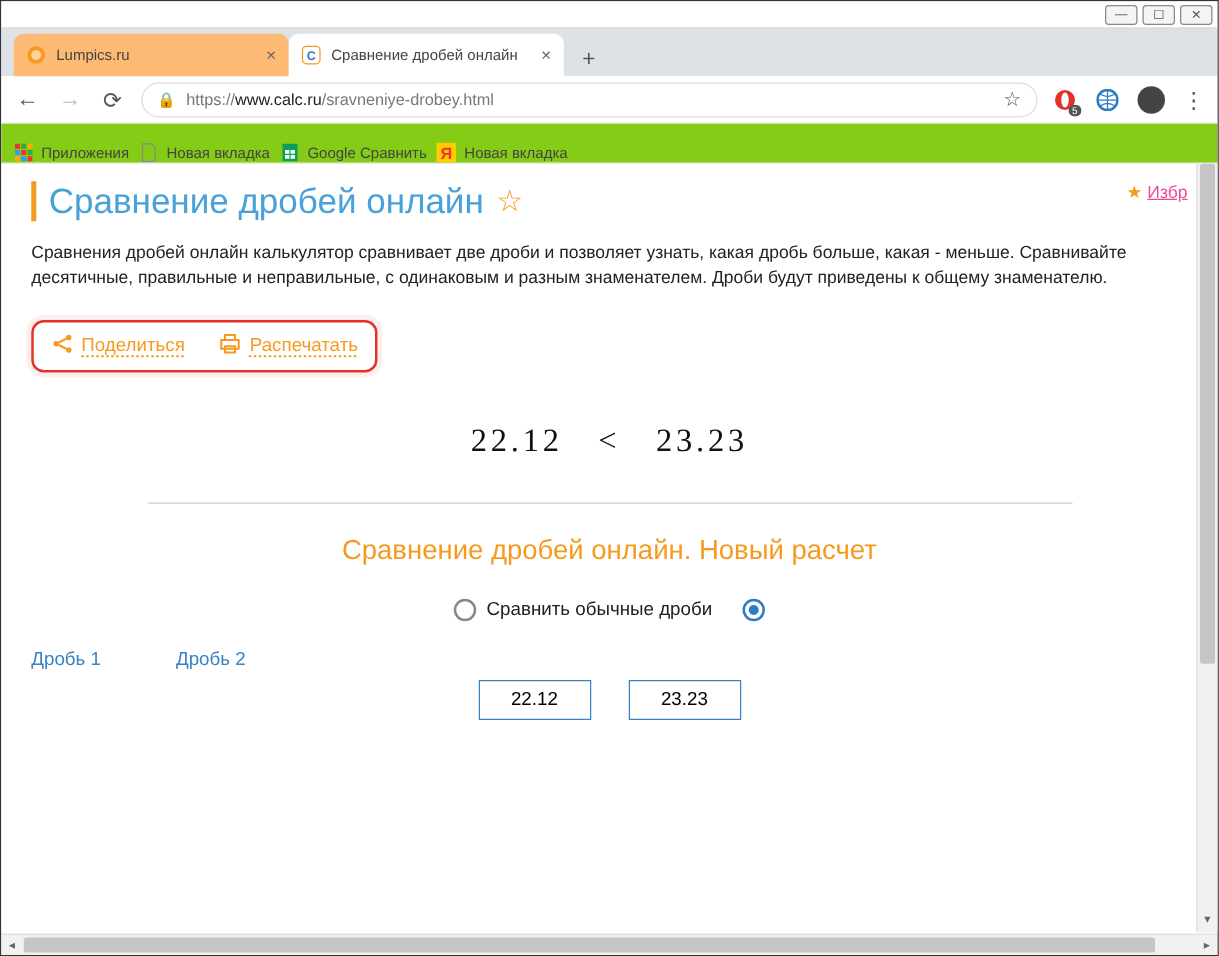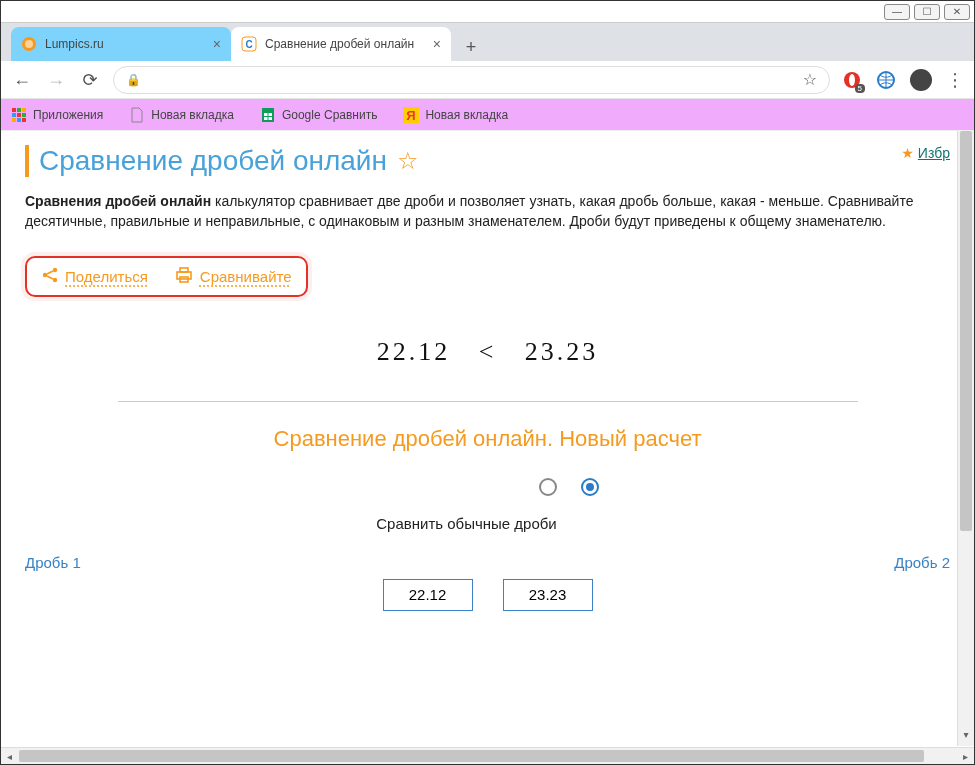--- a/index.html
+++ b/index.html
@@ -48,21 +48,21 @@
     display: flex;
     align-items: center;
     padding: 0 10px;
     font-size: 12px;
     color: #444;
     border-top-left-radius: 8px;
     border-top-right-radius: 8px;
     gap: 8px;
     cursor: pointer;
   }
-  .tab.inactive { background: #7dd3fc; }
+  .tab.inactive { background: #fdba74; }
   .tab.active { background: #fff; }
   .tab .favicon { width:16px; height:16px; display:flex; align-items:center; justify-content:center; }
   .tab .tab-title { flex:1; white-space:nowrap; overflow:hidden; text-overflow:ellipsis; }
   .tab .tab-close { font-size:14px; color:#666; }
   .new-tab {
     width: 28px; height: 28px;
     display:flex; align-items:center; justify-content:center;
     font-size:18px; color:#555; margin-left:6px; cursor:pointer;
   }
   
@@ -95,24 +95,24 @@
   .addr-bar .spacer { flex:1; }
   .addr-bar .star { color:#555; font-size:16px;}
   .ext-icons { display:flex; gap:14px; align-items:center; }
   .ext-icon { position:relative; width:20px; height:20px; display:flex; align-items:center; justify-content:center; font-size:16px; cursor:pointer;}
   .ext-badge { position:absolute; bottom:-3px; right:-3px; background:#555; color:#fff; font-size:8px; padding:0 3px; border-radius:4px;}
   .avatar { width:22px; height:22px; border-radius:50%; background:#444; }
   .kebab { font-size:18px; color:#555; cursor:pointer;}
   
   .bookmarks {
     height: 32px;
-    background:#f0abfc;
-    display:flex; align-items:center;
+    background:#84cc16;
+    display:flex; align-items:flex-end;
     padding: 0 10px;
-    gap: 26px;
+    gap: 8px;
     font-size:12px;
     color:#444;
     border-bottom: 1px solid #eee;
   }
   .bm { display:flex; align-items:center; gap:6px; cursor:pointer;}
   .bm .bm-icon { width:16px; height:16px; display:flex; align-items:center; justify-content:center;}
   
   .viewport {
     position:absolute;
     top: 130px; left:0; right:0; bottom: 18px;
@@ -132,28 +132,28 @@
     border-left: 4px solid #f59a1f;
     padding-left: 10px;
   }
   .page-title {
     color:#48a1d9;
     font-size:28px;
     font-weight:400;
   }
   .title-star { color:#f59a1f; font-size:24px; }
   .fav-link { display:flex; align-items:center; gap:4px; color:#f59a1f; font-size:14px;}
-  .fav-link a { color:#0f766e; text-decoration:underline;}
+  .fav-link a { color:#ec4899; text-decoration:underline;}
   .page-desc {
     margin-top: 14px;
     font-size: 14px;
     line-height: 1.45;
     color:#222;
   }
-  .page-desc b { font-weight:700; }
+  .page-desc b { font-weight:400; }
   .action-row {
     margin-top: 24px;
     display:inline-flex;
     align-items:flex-start;
     gap: 26px;
     padding: 8px 14px;
     border: 2px solid #e33127;
     border-radius: 10px;
     box-shadow: 0 0 0 4px rgba(227,49,39,0.08);
   }
@@ -181,32 +181,32 @@
     text-align:center;
     color:#f59a1f;
     font-size:22px;
     font-weight:400;
   }
   .radio-row {
     margin-top: 26px;
     display:flex; justify-content:center; gap:24px;
     font-size:15px; color:#222;
   }
-  .radio { display:flex; align-items:flex-end; gap:19px; cursor:pointer;flex-direction:column;}
+  .radio { display:flex; align-items:flex-start; gap:8px; cursor:pointer;}
   .radio .circle {
     width:18px; height:18px; border:2px solid #888; border-radius:50%;
     display:flex; align-items:center; justify-content:center;
   }
   .radio.selected .circle { border-color:#2a7cc7; }
   .radio.selected .dot {
     width:8px; height:8px; border-radius:50%; background:#2a7cc7;
   }
   .labels-row {
     margin-top: 22px;
-    display:flex; justify-content:space-between; gap:60px;
+    display:flex; justify-content:flex-start; gap:60px;
     font-size:15px; color:#3a82c4;
   }
   .inputs-row {
     margin-top: 8px;
     display:flex; justify-content:center; gap:30px;
   }
   .frac-input {
     width:90px; height:32px;
     border:1px solid #3a82c4;
     text-align:center;
@@ -264,20 +264,23 @@
   </div>
   <div class="new-tab">+</div>
 </div>
 
 <div class="toolbar">
   <div class="nav-btn">←</div>
   <div class="nav-btn disabled">→</div>
   <div class="nav-btn">⟳</div>
   <div class="addr-bar">
     <span class="lock">🔒</span>
+    <span>
+      <span class="url-prefix">https://</span><span class="url-rest">www.calc.ru</span><span class="url-prefix">/sravneniye-drobey.html</span>
+    </span>
     <span class="spacer"></span>
     <span class="star">☆</span>
   </div>
   <div class="ext-icons">
     <div class="ext-icon">
       <svg width="18" height="18">
           <circle cx="9" cy="9" r="8" fill="#e33127"></circle>
           <ellipse cx="9" cy="9" rx="3" ry="6" fill="#fff"></ellipse>
         </svg>
       <span class="ext-badge">5</span>
@@ -371,21 +374,21 @@
         <span class="txt">Поделиться</span>
       </div>
       <div class="action-link">
         <span>
           <svg width="20" height="18">
               <rect x="3" y="6" width="14" height="7" fill="none" stroke="#f59a1f" stroke-width="1.6"></rect>
               <rect x="6" y="2" width="8" height="4" fill="none" stroke="#f59a1f" stroke-width="1.6"></rect>
               <rect x="6" y="11" width="8" height="5" fill="none" stroke="#f59a1f" stroke-width="1.6"></rect>
             </svg>
         </span>
-        <span class="txt">Сравнивайте</span>
+        <span class="txt">Распечатать</span>
       </div>
     </div>
 
     <div class="result-block">
       <span>22.12</span>
       &nbsp;&nbsp;<span>&lt;</span>&nbsp;&nbsp;
       <span>23.23</span>
     </div>
 
     <hr class="hr">

